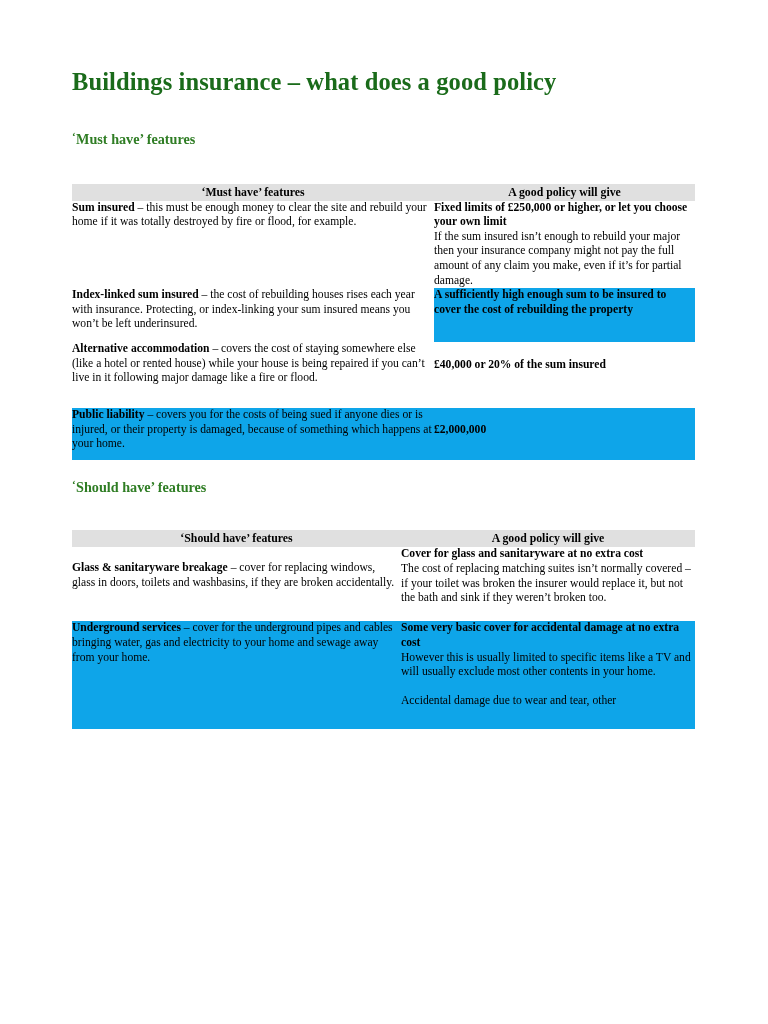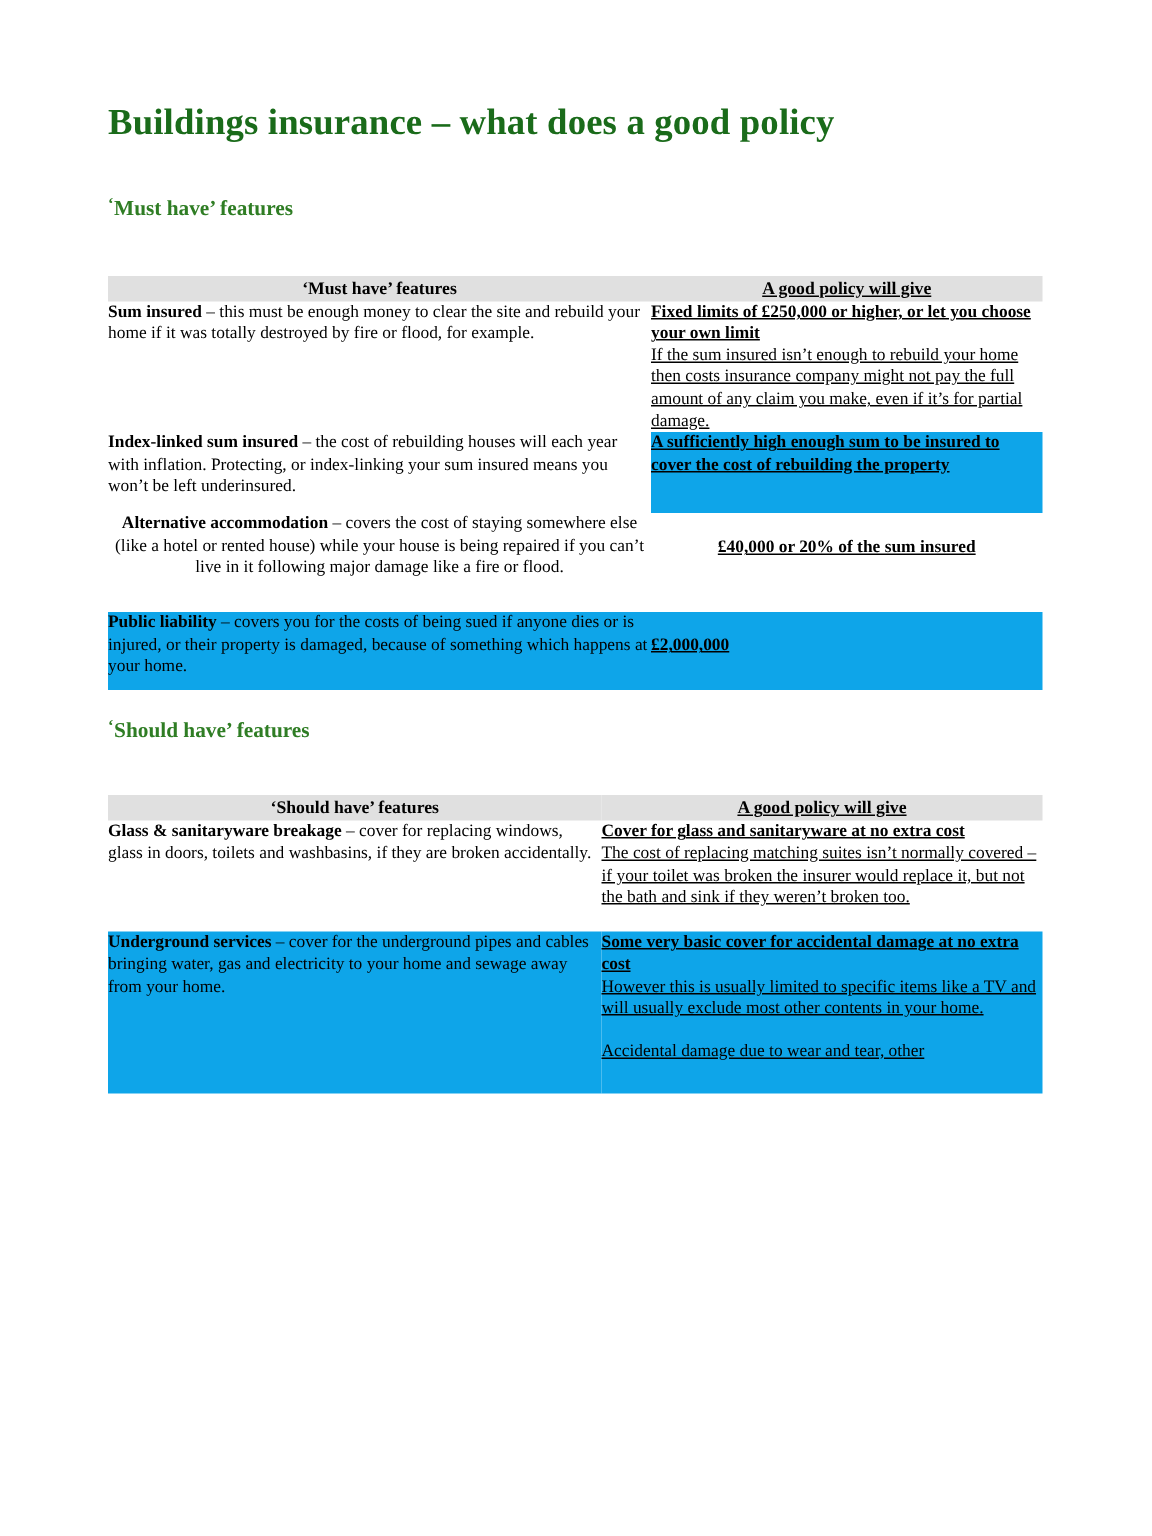--- a/index.html
+++ b/index.html
@@ -92,35 +92,34 @@
     line-height: 17px;
     padding: 0 4px;
   }
 
   .col-left-cell  { padding: 2px 6px 3px 5px; }
   .col-right-cell { padding: 0px 6px 3px 5px; }
 
   
   .divider-col {
     border-left: 1.2px solid #8fbd5a;
-    text-decoration: underline;
   }
 
   .shade { background: #0ea5e9; }
 
   .term { font-weight: bold; }
   .giveline { font-weight: bold; }
   .spacer-para { height: 14px; }
 
   .cell-block { display: block; }
 
   
   .r-tall   { height: 78px; }
   .r-mid    { height: 54px; }
-  .r-alt    { height: 66px; text-align: center; }
+  .r-alt    { height: 66px; }
   .r-last   { height: 52px; }
 
   .s-r1 { height: 74px; }
   .s-r2 { height: 108px; }
 </style>
 </head>
 <body>
 
 <div class="page">
   <div class="content">
@@ -142,27 +141,27 @@
         </tr>
       </thead>
       <tbody>
 
         <tr class="r-tall">
           <td class="col-left-cell">
             <span class="term">Sum insured</span><span> – this must be enough money to clear the site and rebuild your home if it was totally destroyed by fire or flood, for example.</span>
           </td>
           <td class="col-right-cell divider-col">
             <span class="giveline cell-block">Fixed limits of £250,000 or higher, or let you choose your own limit</span>
-            <span class="cell-block">If the sum insured isn’t enough to rebuild your home then costs insurance company might not pay the full amount of any claim you make, even if it’s for partial damage.</span>
+            <span class="cell-block">If the sum insured isn’t enough to rebuild your major then your insurance company might not pay the full amount of any claim you make, even if it’s for partial damage.</span>
           </td>
         </tr>
 
         <tr class="r-mid">
           <td class="col-left-cell">
-            <span class="term">Index-linked sum insured</span><span> – the cost of rebuilding houses will each year with inflation. Protecting, or index-linking your sum insured means you won’t be left underinsured.</span>
+            <span class="term">Index-linked sum insured</span><span> – the cost of rebuilding houses rises each year with insurance. Protecting, or index-linking your sum insured means you won’t be left underinsured.</span>
           </td>
           <td class="col-right-cell divider-col shade">
             <span class="giveline cell-block">A sufficiently high enough sum to be insured to cover the cost of rebuilding the property</span>
           </td>
         </tr>
 
         <tr class="r-alt">
           <td class="col-left-cell">
             <span class="term">Alternative accommodation</span><span> – covers the cost of staying somewhere else (like a hotel or rented house) while your house is being repaired if you can’t live in it following major damage like a fire or flood.</span>
           </td>
@@ -191,21 +190,21 @@
         </colgroup>
       <thead>
         <tr>
           <th>‘Should have’ features</th>
           <th class="divider-col">A good policy will give</th>
         </tr>
       </thead>
       <tbody>
 
         <tr class="s-r1">
-          <td class="col-left-cell" style="">
+          <td class="col-left-cell" style="padding-top:14px">
             <span class="term">Glass &amp; sanitaryware breakage</span><span> – cover for replacing windows, glass in doors, toilets and washbasins, if they are broken accidentally.</span>
           </td>
           <td class="col-right-cell divider-col">
             <span class="giveline cell-block">Cover for glass and sanitaryware at no extra cost</span>
             <span class="cell-block">The cost of replacing matching suites isn’t normally covered – if your toilet was broken the insurer would replace it, but not the bath and sink if they weren’t broken too.</span>
           </td>
         </tr>
 
         <tr class="s-r2">
           <td class="col-left-cell shade">

